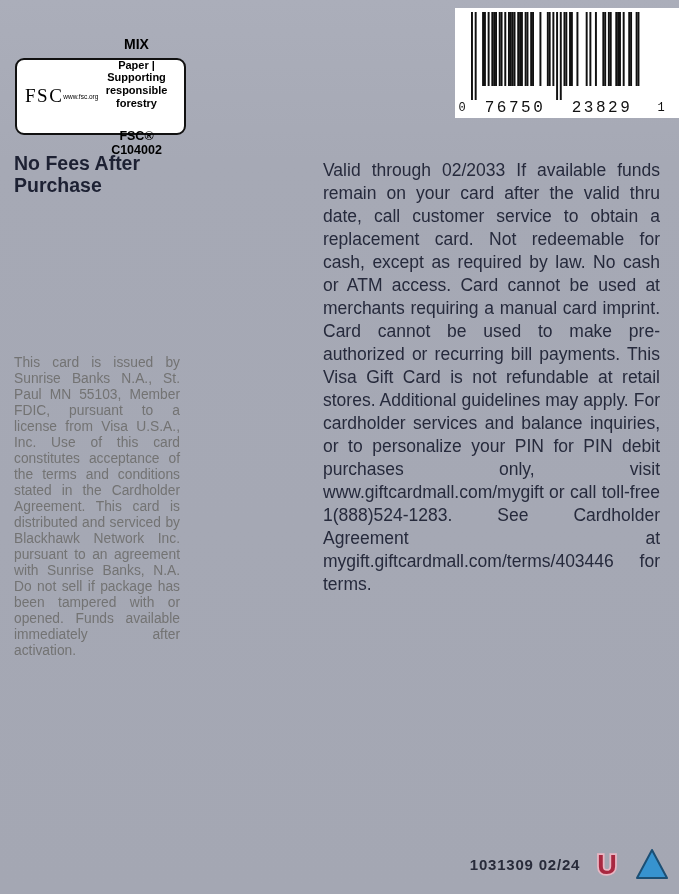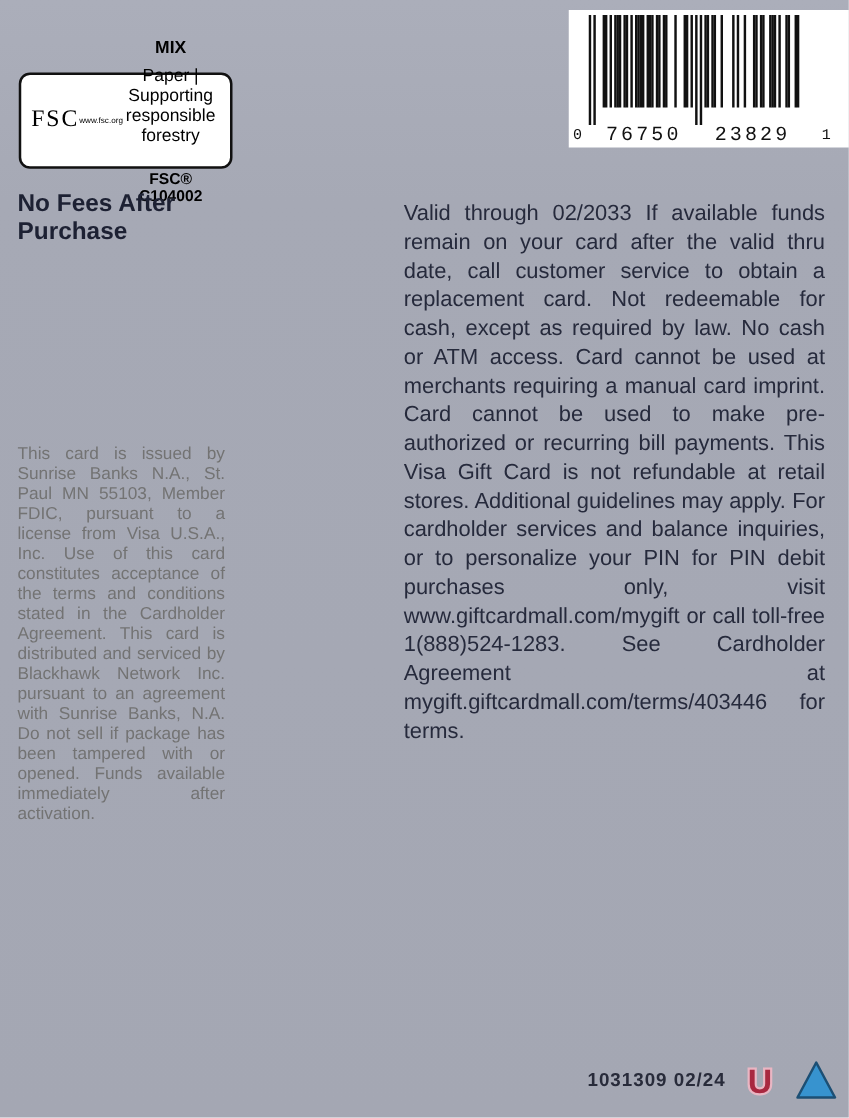--- a/index.html
+++ b/index.html
@@ -26,21 +26,21 @@
     position:absolute;left:15px;top:58px;width:171px;height:77px;
     background:var(--label-bg);
     border:2.5px solid #111;border-radius:9px;
     display:flex;align-items:center;padding:4px 6px 4px 8px;gap:6px;
   }
   .fsc-left{width:64px;display:flex;flex-direction:row;align-items:center;line-height:1;}
   .fsc-brand{font-family:"Liberation Serif","DejaVu Serif",serif;font-size:19px;letter-spacing:1.5px;color:#000;margin-top:-2px;}
   .fsc-url{font-size:6.5px;color:#000;margin-top:1px;}
   .fsc-right{flex:1;display:flex;flex-direction:column;align-items:center;text-align:center;color:#000;}
   .fsc-mix{font-weight:bold;font-size:14px;margin-bottom:7px;}
-  .fsc-paper{font-weight:normal;font-size:14px;line-height:1.15;}
+  .fsc-paper{font-weight:bold;font-size:11px;line-height:1.15;}
   .fsc-cert{font-weight:bold;font-size:12.5px;margin-top:20px;}
 
   
   .barcode-box{
     position:absolute;left:455px;top:8px;width:224px;height:110px;
     background:var(--label-bg);
   }
   .barcode-box svg{display:block;width:224px;height:110px;}
   .barcode-box svg rect{fill:#111;}
   .barcode-box svg text{
@@ -65,21 +65,21 @@
   
   .terms-notice{
     position:absolute;left:323px;top:159px;width:337px;
     font-size:17.5px;line-height:23px;
     text-align:justify;color:#262a3c;
   }
 
   
   .footer-row{
     position:absolute;left:470px;top:846px;width:200px;height:36px;
-    display:flex;align-items:center;justify-content:flex-start;gap:9px;
+    display:flex;align-items:center;justify-content:center;gap:9px;
   }
   .print-code{
     font-weight:bold;font-size:15px;letter-spacing:0.8px;
     color:#282b3a;white-space:nowrap;
   }
   .u-mark svg,.reg-triangle svg{display:block;}
   .u-mark text{
     font-family:"Liberation Sans","DejaVu Sans",sans-serif;
     font-weight:bold;font-size:27px;
     fill:var(--u-mark-fill);

